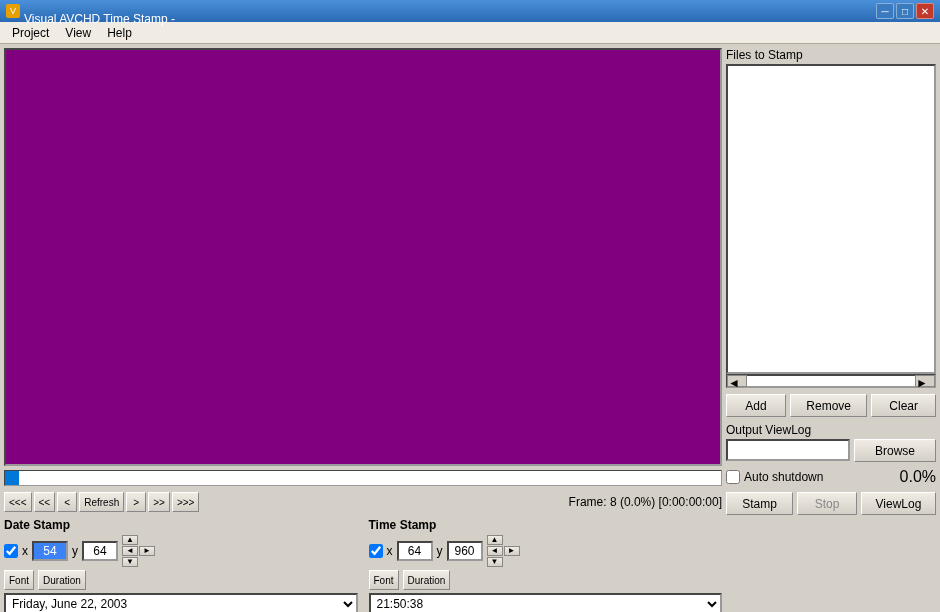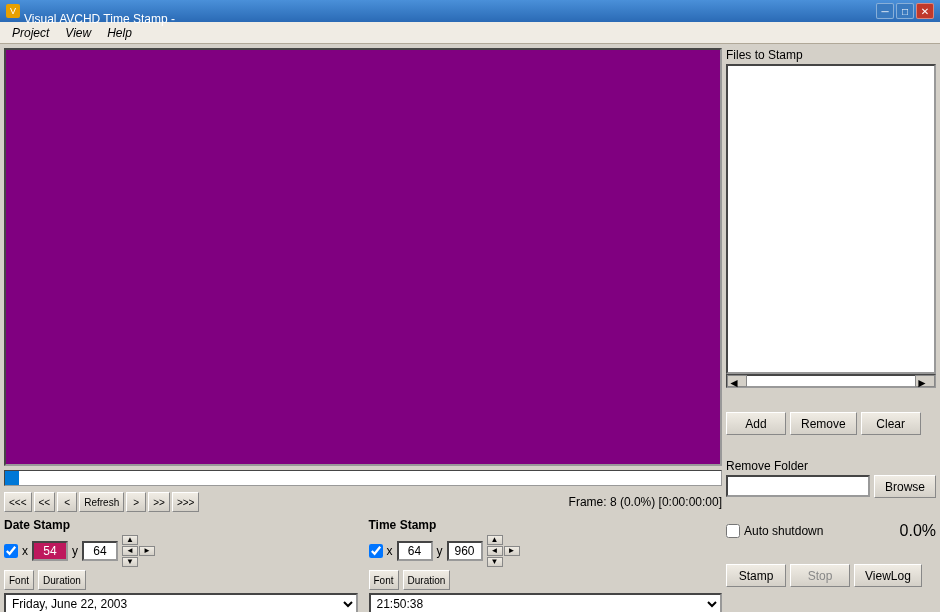--- a/index.html
+++ b/index.html
@@ -58,21 +58,20 @@
     .title-btn.maximize { background: #3a7abf; }
 
     
     .menu-bar {
       background: #f0ece4;
       border-bottom: 1px solid #b0a898;
       height: 22px;
       display: flex;
       align-items: center;
       padding: 0 4px;
-      font-style: italic;
     }
     .menu-item {
       padding: 2px 8px;
       cursor: pointer;
       font-size: 12px;
       color: #000;
     }
 
     
     .main-container {
@@ -148,21 +147,21 @@
       display: flex;
       align-items: center;
       gap: 4px;
     }
 
     
     .right-panel {
       width: 210px;
       display: flex;
       flex-direction: column;
-      gap: 24px;
+      gap: 6px;
     }
 
     .panel-section {
       background: #d4d0c8;
     }
 
     .section-label {
       font-size: 12px;
       color: #000;
       margin-bottom: 2px;
@@ -181,21 +180,21 @@
       height: 22px;
       border: 2px inset #999;
       background: white;
       padding: 2px 4px;
       font-size: 12px;
     }
 
     
     .btn {
       height: 23px;
-      padding: 0 10px;
+      padding: 0 20px;
       background: linear-gradient(to bottom, #f0ece4, #d4d0c8);
       border: 1px solid #888;
       border-top-color: #fff;
       border-left-color: #fff;
       cursor: pointer;
       font-size: 12px;
       color: #000;
       display: inline-flex;
       align-items: center;
       justify-content: center;
@@ -219,21 +218,21 @@
     
     .num-input {
       width: 36px;
       height: 20px;
       border: 2px inset #999;
       text-align: center;
       font-size: 12px;
       background: white;
     }
     .num-input.selected {
-      background: #be185d;
+      background: #3b82f6;
       color: white;
     }
 
     
     .dropdown {
       height: 22px;
       border: 2px inset #999;
       background: white;
       font-size: 12px;
       padding: 0 2px;
@@ -413,21 +412,21 @@
       </div>
     </div>
 
     <div style="display:flex;gap:4px;">
       <button class="btn">Add</button>
       <button class="btn">Remove</button>
       <button class="btn">Clear</button>
     </div>
 
     <div class="panel-section">
-      <div class="section-label">Remove Folder</div>
+      <div class="section-label">Output ViewLog</div>
       <div style="display:flex;gap:4px;">
         <input type="text" class="output-folder-input" style="flex: 1 1 0%;">
         <button class="btn">Browse</button>
       </div>
     </div>
 
     <div class="auto-shutdown-row">
       <input type="checkbox" style="">
       <span>Auto shutdown</span>
       <span class="progress-pct">0.0%</span>

